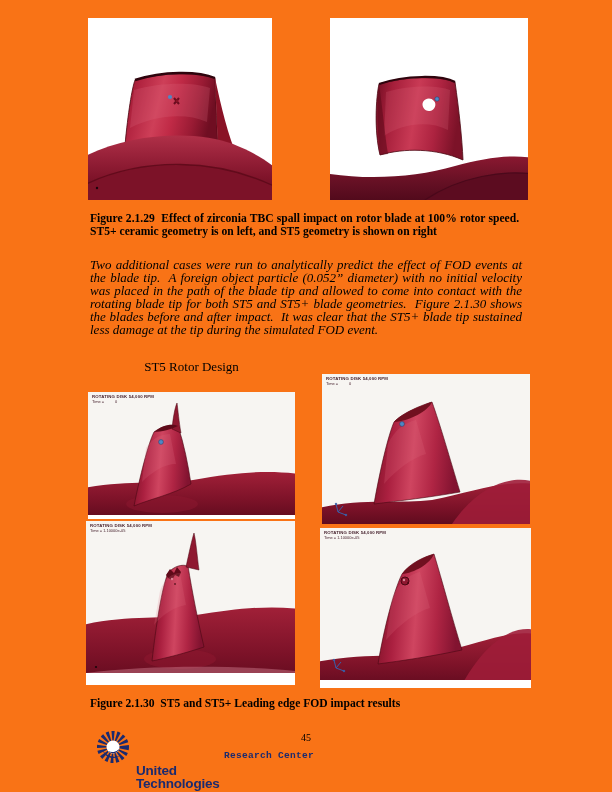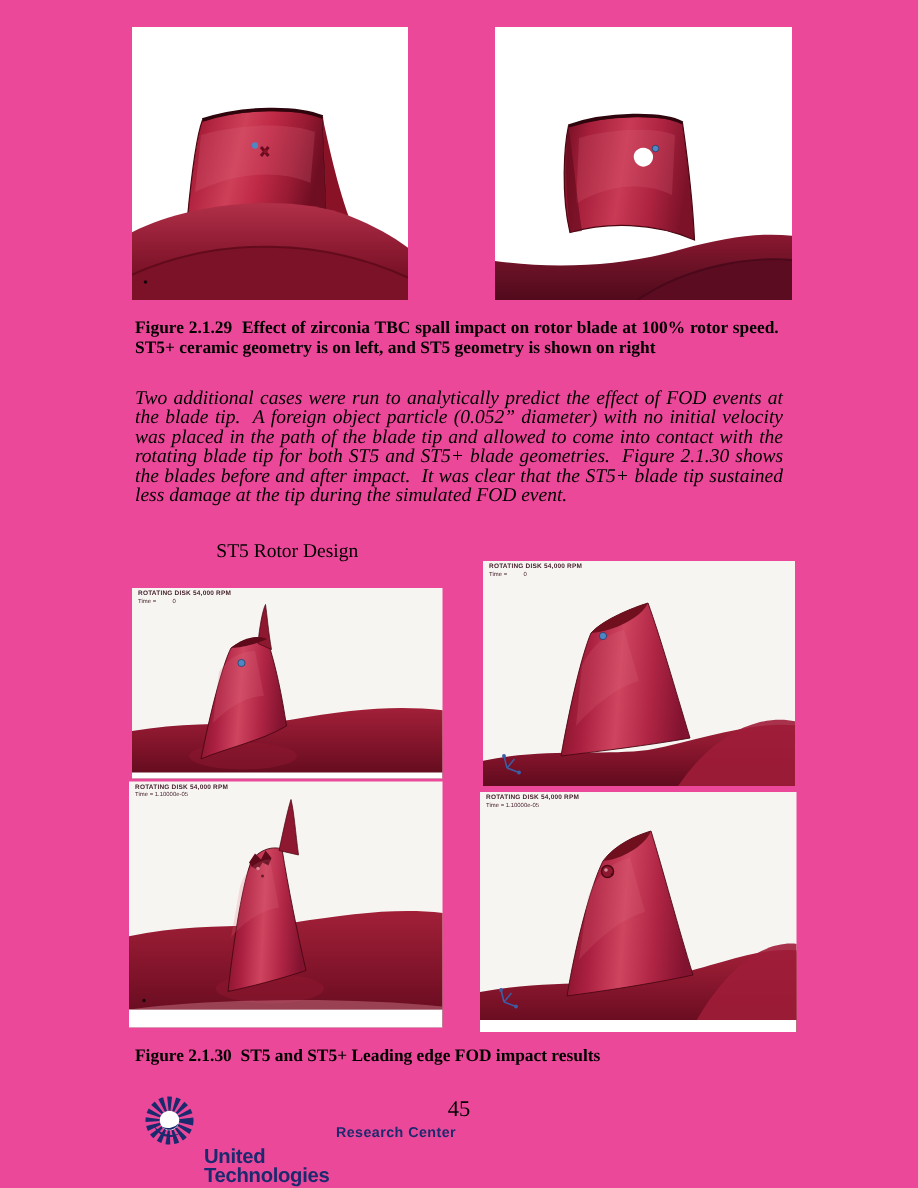--- a/index.html
+++ b/index.html
@@ -1,17 +1,17 @@
 <!DOCTYPE html>
 <html><head>
 <meta charset="utf-8">
 <style>
   html,body{margin:0;padding:0;background:#ffffff;}
   .page{
-    position:relative; width:612px; height:792px; background:#ec4899;
+    position:relative; width:612px; height:792px; background:#f97316;
     font-family:"Liberation Serif", serif; color:#000; overflow:hidden;
   }
   .abs{position:absolute;}
   .caption{
     font-weight:bold; font-size:11.6px; line-height:13.4px;
     text-align:justify; width:432px;
   }
   .bodytext{
     font-size:13px; line-height:13.1px; text-align:justify; width:432px;font-style:italic;
   }
@@ -22,25 +22,25 @@
   .fig.graybg{background:#f7f5f2;}
   .fig svg{position:absolute; left:0; top:0;}
   .fod-label{position:absolute; top:2px; left:4px; transform:scale(.72); transform-origin:0 0; color:#46222e; z-index:3;}
   .fod-rpm{font-family:"Liberation Sans",sans-serif; font-weight:bold; font-size:6px; letter-spacing:.2px;}
   .fod-time{font-family:"Liberation Sans",sans-serif; font-size:5.5px; white-space:pre; margin-top:.5px;}
   .footer-logo-text{
     font-family:"Liberation Sans",sans-serif; font-weight:bold; color:#1b2a6e;
     font-size:13.5px; line-height:13px; letter-spacing:-.2px;
   }
   .research-center{
-    font-family:Liberation Sans, sans-serif; font-weight:bold; color:#1b2a6e;
+    font-family:Liberation Mono, monospace; font-weight:bold; color:#1b2a6e;
     font-size:9.5px; letter-spacing:.3px;
   }
   .page-number{
-    width:612px; text-align:center; font-size:15px;
+    width:612px; text-align:center; font-size:10px;
   }
 </style>
 </head>
 <body>
 
 <div class="page">
 
   <div class="fig" style="left:88px; top:18px; width:184px; height:182px;">
     <svg width="184" height="182" viewBox="0 0 184 182">
       <defs>

